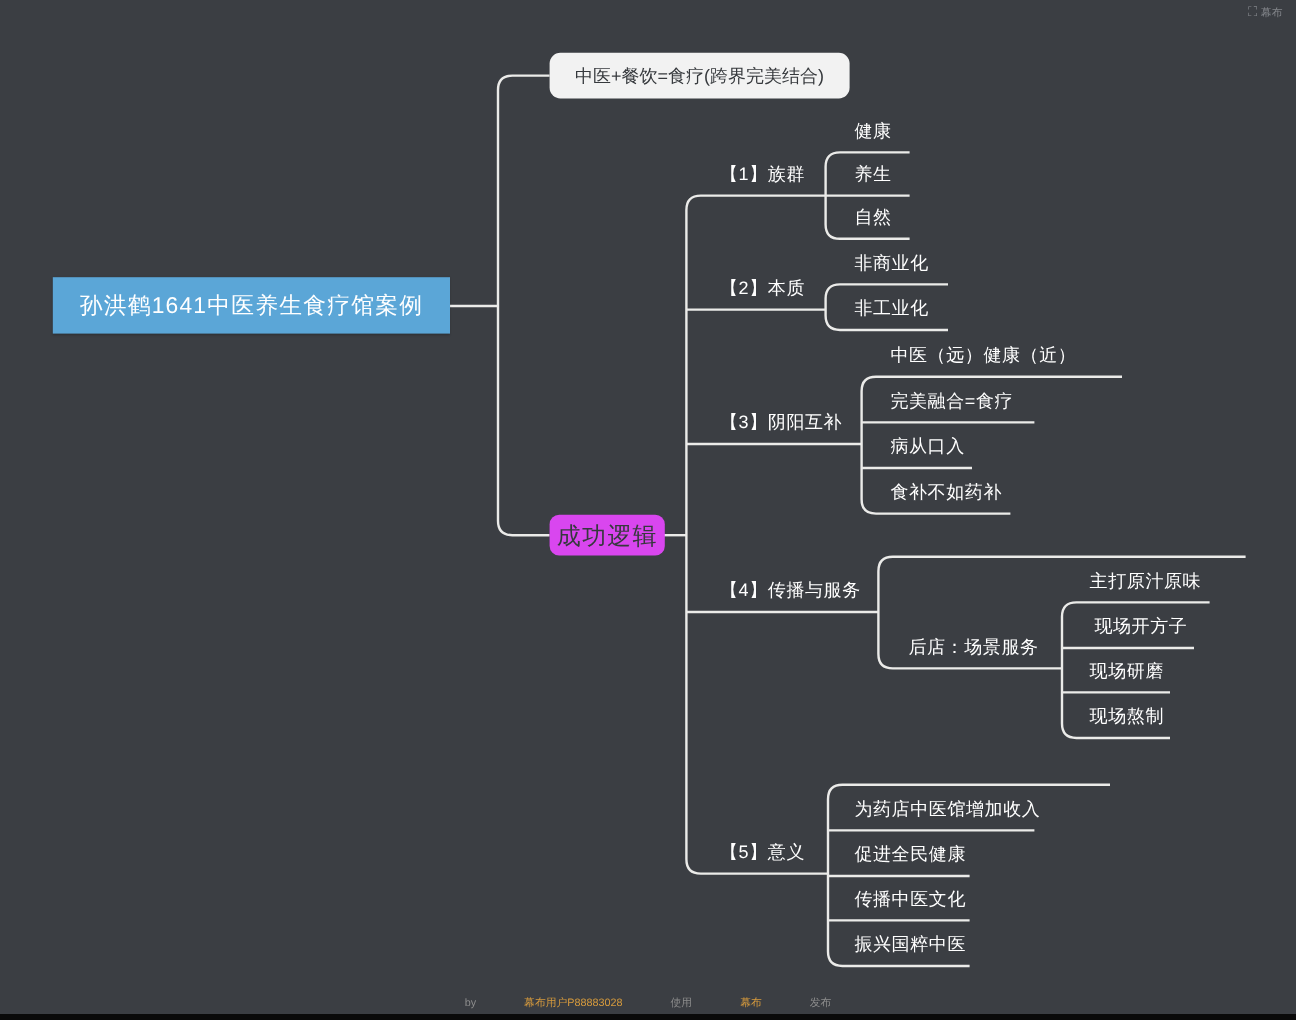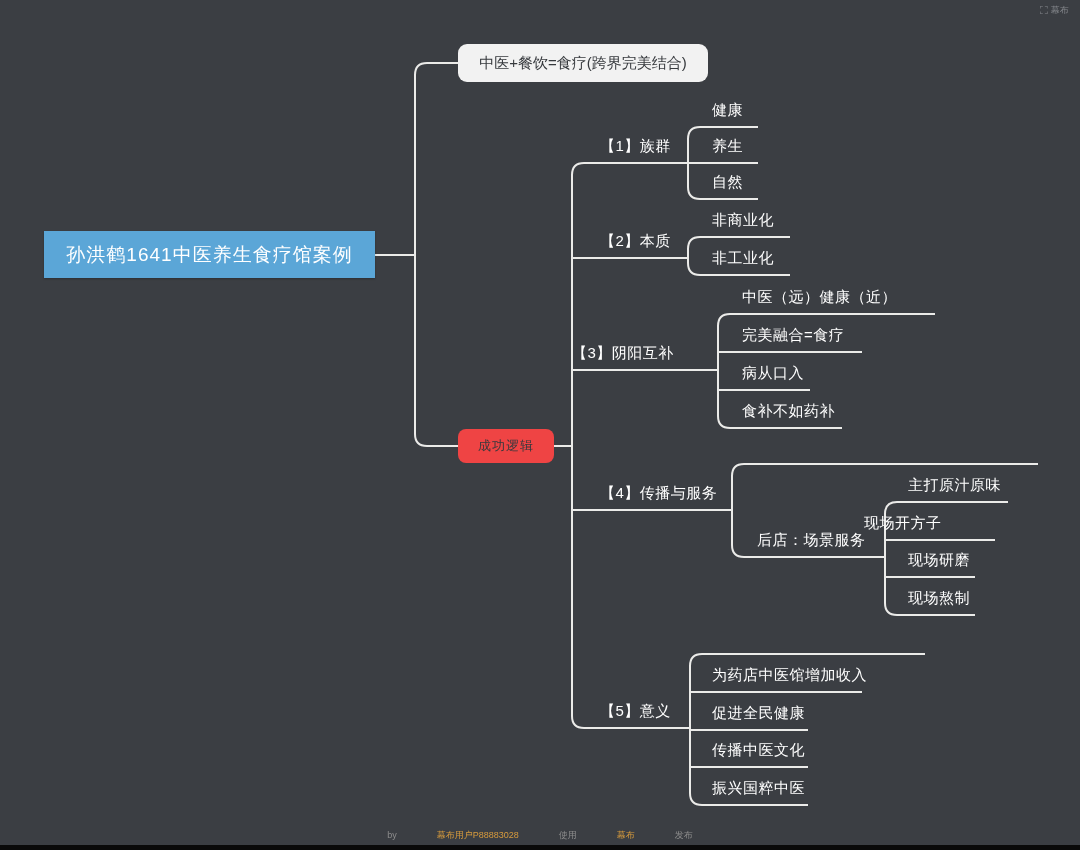--- a/index.html
+++ b/index.html
@@ -5,22 +5,22 @@
   html,body{margin:0;padding:0;background:#3b3e43;}
   body{font-family:"Liberation Sans","DejaVu Sans",sans-serif;}
   #canvas{position:relative;width:1080px;height:850px;background:#3b3e43;overflow:hidden;}
   #lines{position:absolute;left:0;top:0;width:1080px;height:850px;}
   .node{position:absolute;color:#ffffff;font-size:15px;line-height:20px;white-space:nowrap;letter-spacing:.5px;cursor:default;}
   .box{position:absolute;display:flex;align-items:center;justify-content:center;white-space:nowrap;box-sizing:border-box;}
   .box-root{left:44px;top:231px;width:331px;height:47px;background:#5ba6d7;border-radius:0;
             color:#fff;font-size:19px;letter-spacing:1px;box-shadow:0 1px 2px rgba(0,0,0,.25);}
   .box-top{left:458px;top:44px;width:250px;height:38px;background:#f2f2f2;border-radius:9px;
            color:#36393d;font-size:15px;}
-  .box-logic{left:458px;top:429px;width:96px;height:34px;background:#ef4444;border-radius:8px;
-             color:#36393d;font-size:13px;letter-spacing:1px;}
+  .box-logic{left:458px;top:429px;width:96px;height:34px;background:#d946ef;border-radius:8px;
+             color:#36393d;font-size:20px;letter-spacing:1px;}
   .logo{position:absolute;left:1040px;top:4px;display:flex;align-items:center;gap:3px;color:#83868b;}
   .logo-icon{font-size:11px;line-height:11px;}
   .logo-text{font-size:9px;}
   .watermark{position:absolute;left:0;top:829px;width:100%;text-align:center;font-size:9px;color:#8d8d8d;}
   .watermark span{margin:0 20px;}
   .wm-link{color:#d79b3d;}
   .bottom-bar{position:absolute;left:0;top:845px;width:100%;height:5px;background:#0a0a0a;}
 </style>
 </head>
 <body>
@@ -66,30 +66,30 @@
 
   <div class="node" style="left:600px;top:136px">【1】族群</div>
   <div class="node" style="left:712px;top:100px">健康</div>
   <div class="node" style="left:712px;top:136px">养生</div>
   <div class="node" style="left:712px;top:172px">自然</div>
 
   <div class="node" style="left:600px;top:231px">【2】本质</div>
   <div class="node" style="left:712px;top:210px">非商业化</div>
   <div class="node" style="left:712px;top:248px">非工业化</div>
 
-  <div class="node" style="left:572px;top:343px">【3】阴阳互补</div>
+  <div class="node" style="left:600px;top:343px">【3】阴阳互补</div>
   <div class="node" style="left:742px;top:287px">中医（远）健康（近）</div>
   <div class="node" style="left:742px;top:325px">完美融合=食疗</div>
   <div class="node" style="left:742px;top:363px">病从口入</div>
   <div class="node" style="left:742px;top:401px">食补不如药补</div>
 
   <div class="node" style="left:600px;top:483px">【4】传播与服务</div>
   <div class="node" style="left:757px;top:530px">后店：场景服务</div>
   <div class="node" style="left:908px;top:475px">主打原汁原味</div>
-  <div class="node" style="left:864px;top:513px">现场开方子</div>
+  <div class="node" style="left:912px;top:513px">现场开方子</div>
   <div class="node" style="left:908px;top:550px">现场研磨</div>
   <div class="node" style="left:908px;top:588px">现场熬制</div>
 
   <div class="node" style="left:600px;top:701px">【5】意义</div>
   <div class="node" style="left:712px;top:665px">为药店中医馆增加收入</div>
   <div class="node" style="left:712px;top:703px">促进全民健康</div>
   <div class="node" style="left:712px;top:740px">传播中医文化</div>
   <div class="node" style="left:712px;top:778px">振兴国粹中医</div>
 
   <div class="logo">

